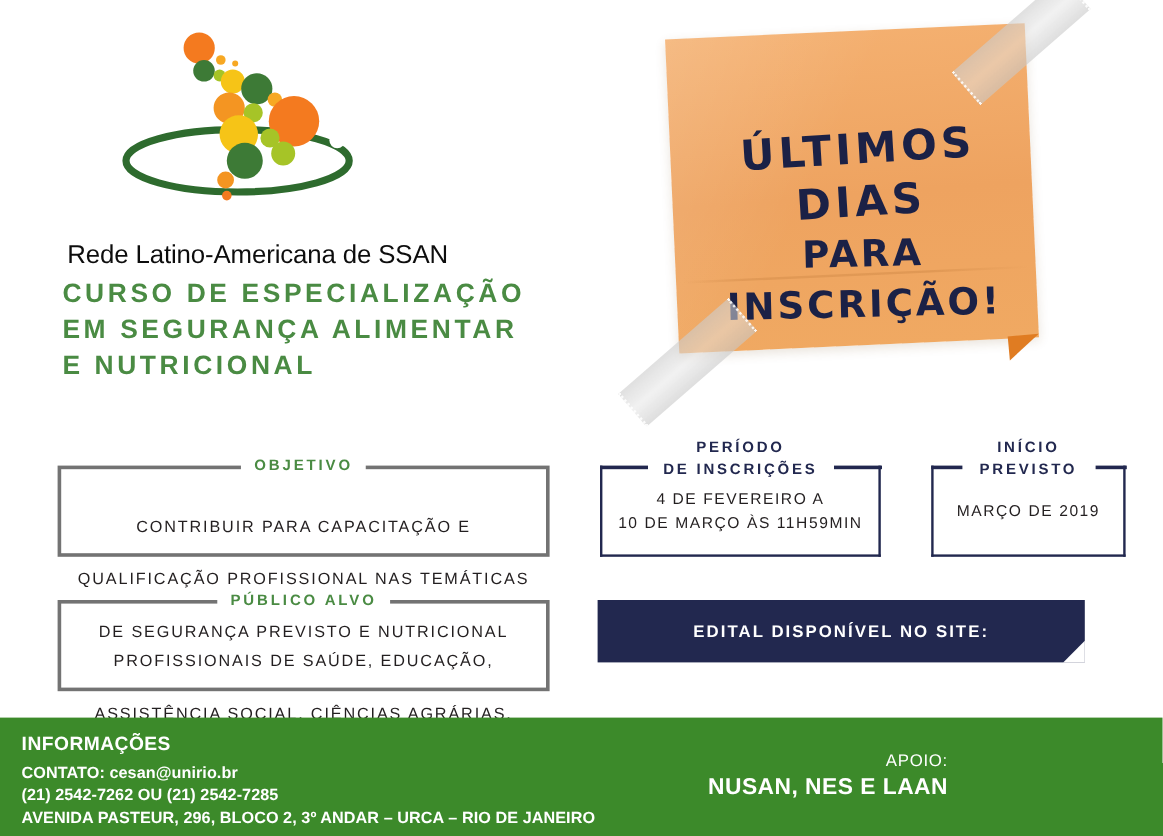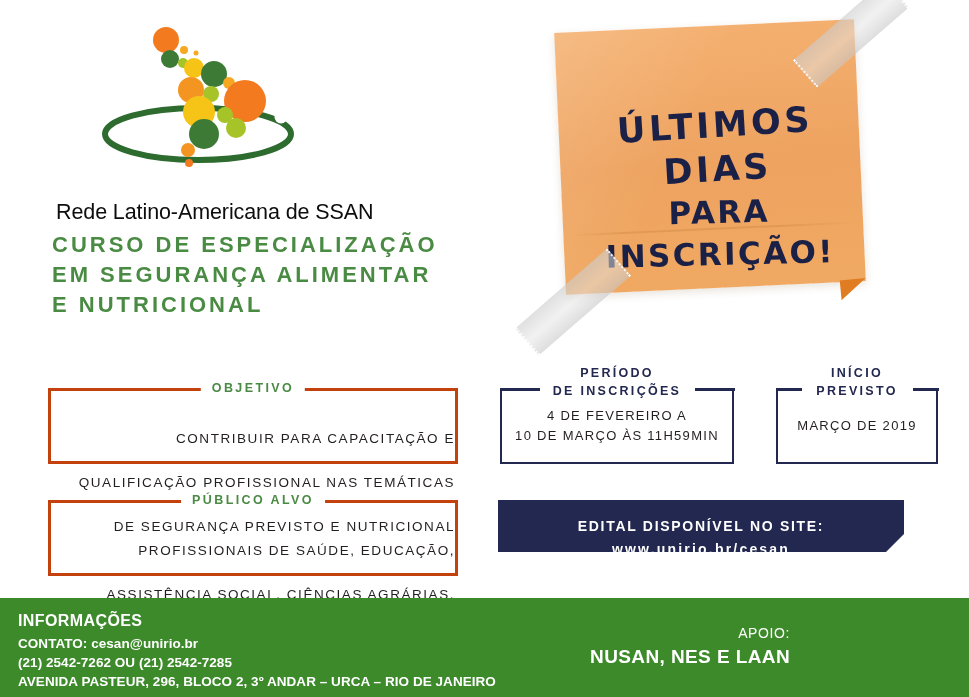--- a/index.html
+++ b/index.html
@@ -141,23 +141,23 @@
   }
   #tape-bottom-left {
     left: 14px;
     bottom: 18px;
     transform: rotate(-41deg);
   }
 
   
   .green-box {
     position: absolute;
-    border: 3px solid #c2410c;
+    border: 3px solid #737373;
     box-sizing: border-box;
-    text-align: right;
+    text-align: center;
   }
   .green-box .box-body {
     font-size: 13.5px;
     color: #231f20;
     letter-spacing: 1.55px;
     line-height: 20px;
   }
   .green-box .box-body span { display: block; white-space: nowrap; margin-top: 24px; }
   .box-title-green {
     position: absolute;
@@ -420,21 +420,20 @@
       <span>INÍCIO</span>
       <span>PREVISTO</span>
     </div>
     <div class="box-body">
       <span>MARÇO DE 2019</span>
     </div>
   </div>
 
   <div id="edital-banner">
     <span id="edital-line1">EDITAL DISPONÍVEL NO SITE:</span>
-    <span id="edital-line2">www.unirio.br/cesan</span>
     <div id="edital-fold"></div>
   </div>
 
   <div id="footer">
 
     <div id="footer-info">
       <span id="info-title">INFORMAÇÕES</span>
       <span class="info-line">CONTATO: cesan@unirio.br</span>
       <span class="info-line">(21) 2542-7262 OU (21) 2542-7285</span>
       <span class="info-line">AVENIDA PASTEUR, 296, BLOCO 2, 3º ANDAR – URCA – RIO DE JANEIRO</span>

